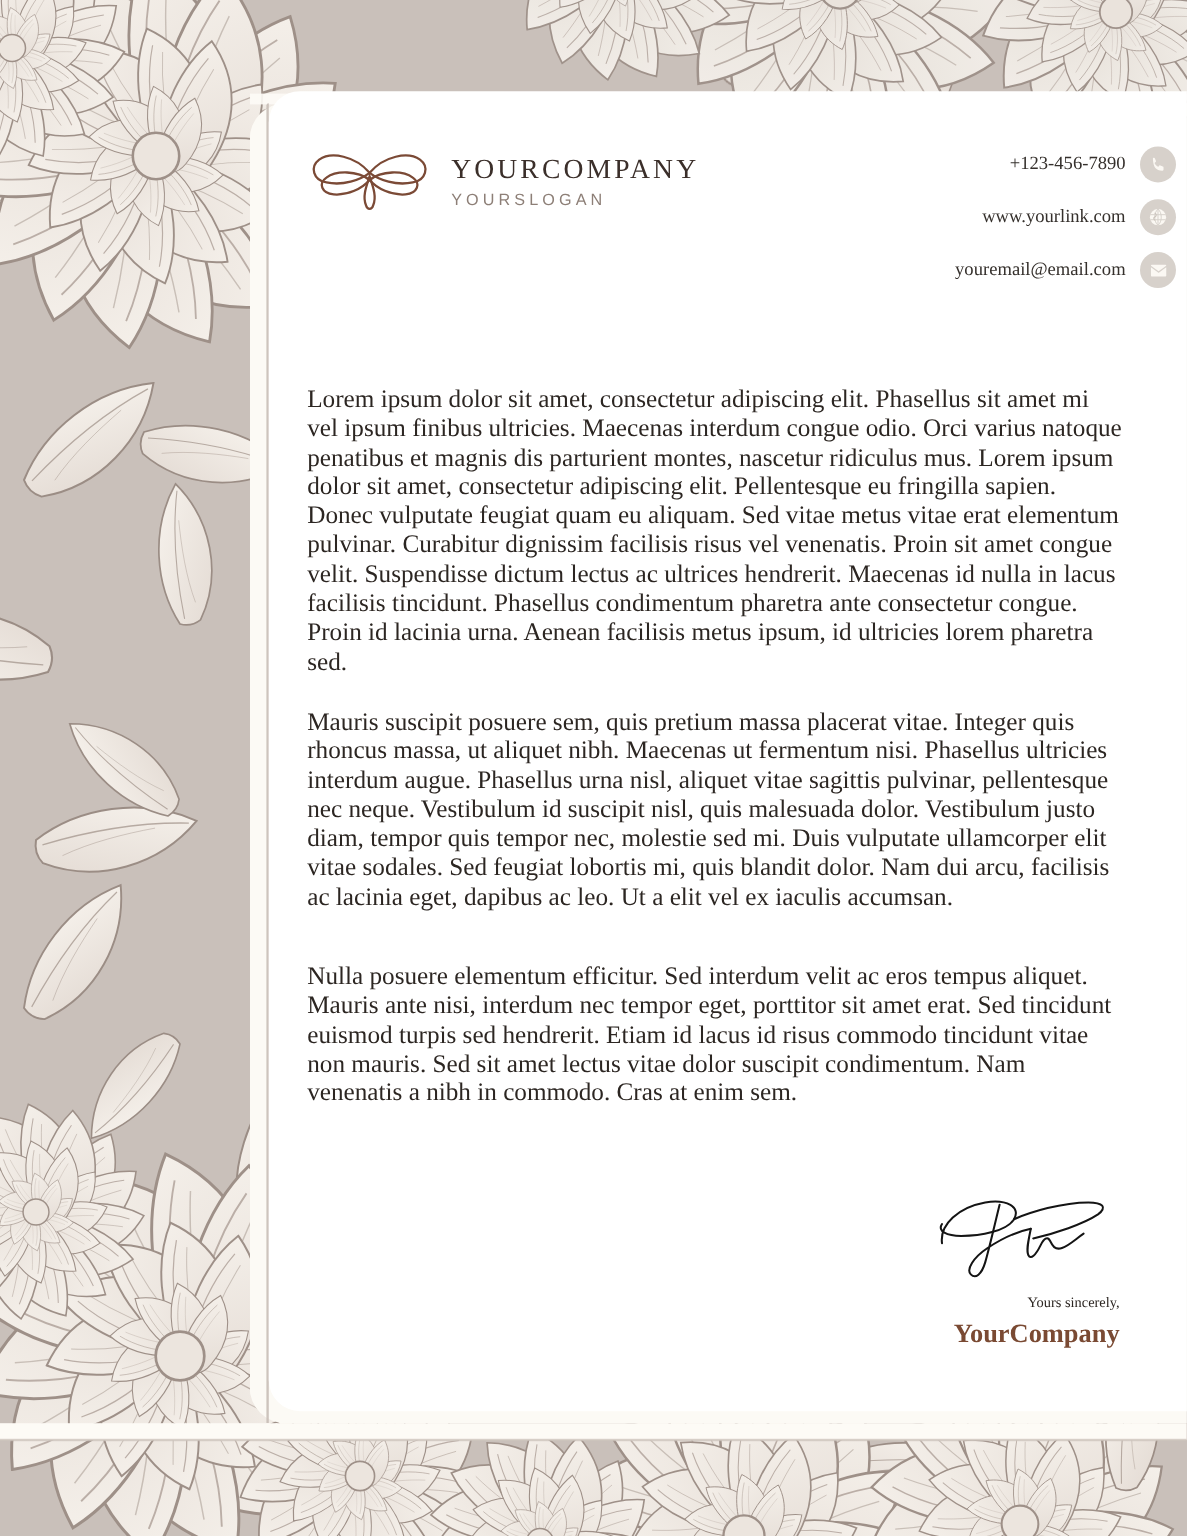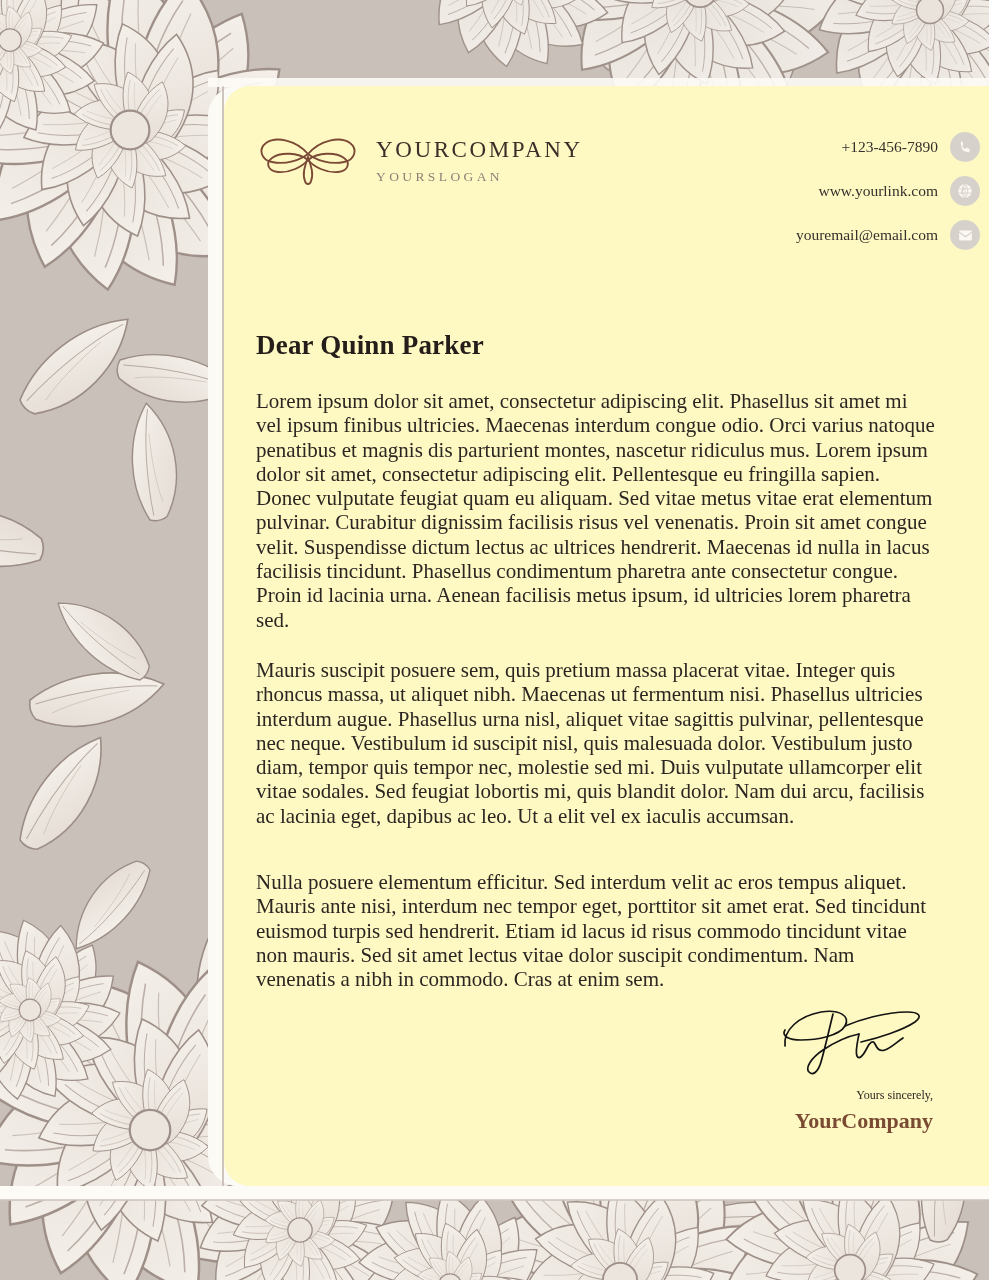--- a/index.html
+++ b/index.html
@@ -46,24 +46,24 @@
     width: 2px;
     height: 1100px;
     background: #c4bab3;
     border-top-left-radius: 2px;
     z-index: 6;
     opacity: .85;
   }
   #card-inner {
     position: absolute;
     left: 224px;
-    top: 86px;
+    top: 76px;
     width: 765px;
     height: 1100px;
-    background: #fef9c3;
+    background: #ffffff;
     border-top-left-radius: 26px;
     border-bottom-left-radius: 26px;
     z-index: 7;
     overflow: hidden;
   }
 
   
   #bottom-band {
     position: absolute;
     left: 0;
@@ -118,21 +118,21 @@
     letter-spacing: 2.6px;
     color: #3b2f2a;
     font-family: "Liberation Serif", serif;
     line-height: 1.15;
   }
   #company-slogan {
     font-size: 13.5px;
     letter-spacing: 3.4px;
     color: #8d7f77;
     margin-top: 5px;
-    font-family: Liberation Serif, serif;
+    font-family: Liberation Sans, sans-serif;
   }
 
   #contact-list {
     position: absolute;
     right: -24px;
     top: 2px;
     width: 420px;
     display: flex;
     flex-direction: column;
     gap: 14px;
@@ -385,21 +385,20 @@
             <path d="M3 8.2l8.4 6.1c.4.3.8.3 1.2 0L21 8.2v9.6c0 .7-.6 1.2-1.3 1.2H4.3c-.7 0-1.3-.5-1.3-1.2V8.2z"></path>
           </svg>
         </span>
       </div>
 
 
     </div>
   </div>
 
   <div id="letter-body">
-    <h1 id="salutation">Dear Quinn Parker</h1>
     <p class="body-par">Lorem ipsum dolor sit amet, consectetur adipiscing elit. Phasellus sit amet mi vel ipsum finibus ultricies. Maecenas interdum congue odio. Orci varius natoque penatibus et magnis dis parturient montes, nascetur ridiculus mus. Lorem ipsum dolor sit amet, consectetur adipiscing elit. Pellentesque eu fringilla sapien. Donec vulputate feugiat quam eu aliquam. Sed vitae metus vitae erat elementum pulvinar. Curabitur dignissim facilisis risus vel venenatis. Proin sit amet congue velit. Suspendisse dictum lectus ac ultrices hendrerit. Maecenas id nulla in lacus facilisis tincidunt. Phasellus condimentum pharetra ante consectetur congue. Proin id lacinia urna. Aenean facilisis metus ipsum, id ultricies lorem pharetra sed.</p>
     <p class="body-par">Mauris suscipit posuere sem, quis pretium massa placerat vitae. Integer quis rhoncus massa, ut aliquet nibh. Maecenas ut fermentum nisi. Phasellus ultricies interdum augue. Phasellus urna nisl, aliquet vitae sagittis pulvinar, pellentesque nec neque. Vestibulum id suscipit nisl, quis malesuada dolor. Vestibulum justo diam, tempor quis tempor nec, molestie sed mi. Duis vulputate ullamcorper elit vitae sodales. Sed feugiat lobortis mi, quis blandit dolor. Nam dui arcu, facilisis ac lacinia eget, dapibus ac leo. Ut a elit vel ex iaculis accumsan.</p>
     <p class="body-par">Nulla posuere elementum efficitur. Sed interdum velit ac eros tempus aliquet. Mauris ante nisi, interdum nec tempor eget, porttitor sit amet erat. Sed tincidunt euismod turpis sed hendrerit. Etiam id lacus id risus commodo tincidunt vitae non mauris. Sed sit amet lectus vitae dolor suscipit condimentum. Nam venenatis a nibh in commodo. Cras at enim sem.</p>
   </div>
 
   <div id="signature-block">
     <svg id="signature-mark" width="160" height="90" viewBox="0 0 160 90">
       <g fill="none" stroke="#141414" stroke-width="1.7" stroke-linecap="round" stroke-linejoin="round">
         <path d="M12,50 C10,34 26,20 48,16 C66,13 78,20 72,30 C66,40 44,44 28,44 C16,44 8,40 12,34"></path>
         <path d="M72,30 C86,24 112,16 134,16 C146,16 150,20 142,26 C130,34 106,42 88,46"></path>

